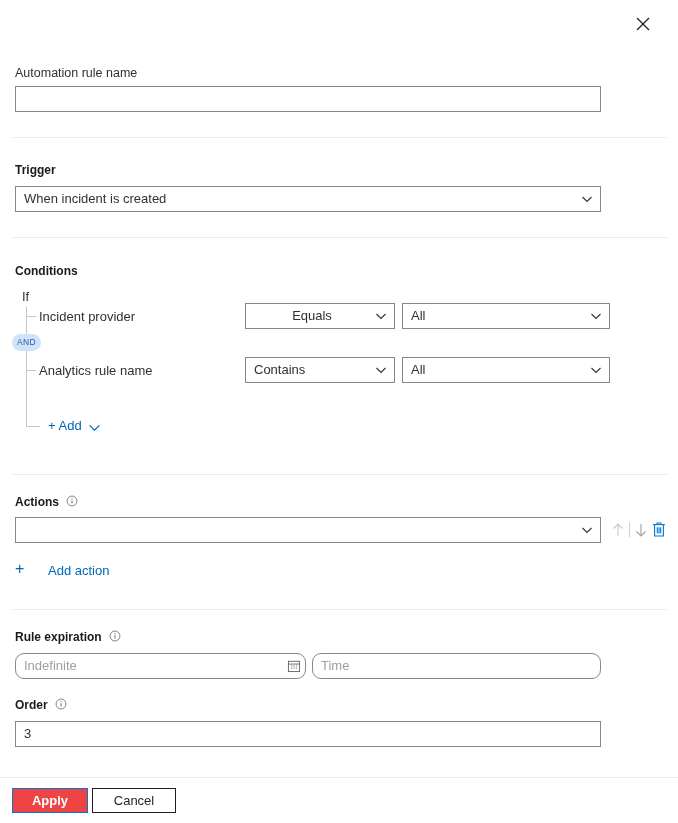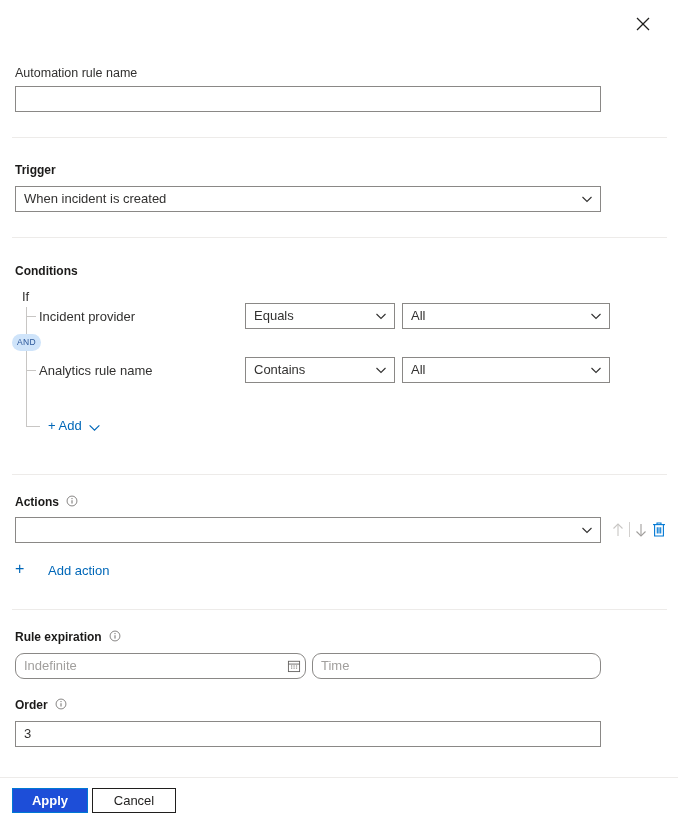--- a/index.html
+++ b/index.html
@@ -205,21 +205,21 @@
     position: absolute;
     box-sizing: border-box;
     height: 25px;
     font-family: "Liberation Sans", sans-serif;
     font-size: 13px;
     line-height: 23px;
     text-align: center;
     cursor: pointer;
   }
   .btn-primary {
-    background: #1d4ed8;
+    background: #ef4444;
     color: #ffffff;
     border: 1px solid #0078d4;
     font-weight: bold;
   }
   .btn-secondary {
     background: #ffffff;
     color: #201f1e;
     border: 1px solid #201f1e;
   }
 </style>
@@ -262,21 +262,21 @@
   <div class="tree-h" style="left:26px; top:316px; width:10px;"></div>
 
   <div class="tree-h" style="left:26px; top:370px; width:10px;"></div>
 
   <div class="tree-h" style="left:26px; top:426px; width:14px;"></div>
 
   <div class="and-badge" style="left:12px; top:334px;">AND</div>
 </div>
 
 <div class="cond-name" style="left:39px; top:309px;">Incident provider</div>
-<div class="select" style="left:245px; top:303px; width:150px;">
+<div class="select" style="left:245px; top:303px; width:150px;text-align:center;">
   <span>Equals</span>
   <span class="chev">
     <svg width="12" height="12" viewBox="0 0 12 12" fill="none" stroke="currentColor" stroke-width="1.1">
       <polyline points="1.5,4 6,8.5 10.5,4"></polyline>
     </svg>
   </span>
 </div>
 <div class="select" style="left:402px; top:303px; width:208px;">
   <span>All</span>
   <span class="chev">

